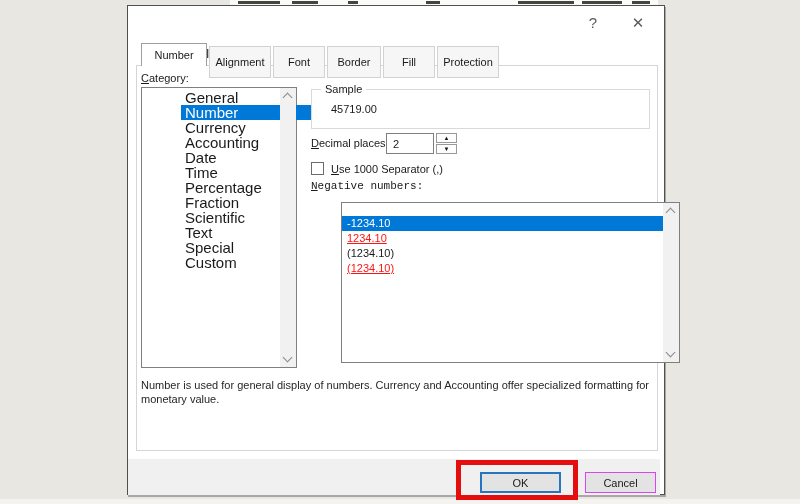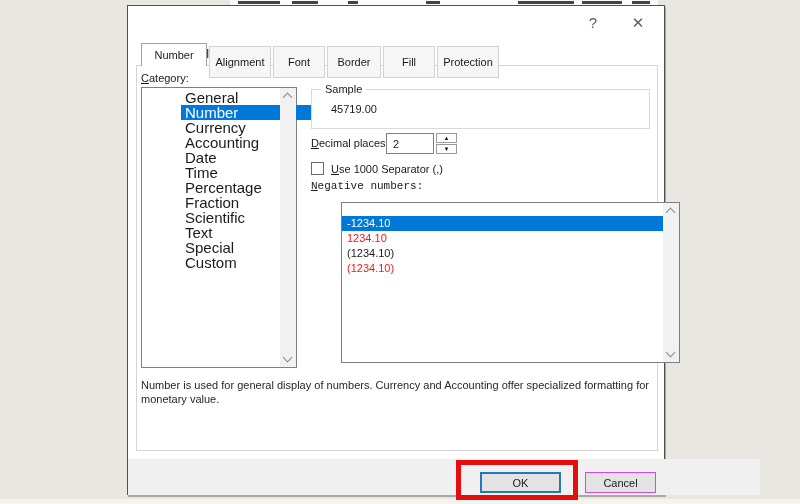--- a/index.html
+++ b/index.html
@@ -65,27 +65,27 @@
 
   
   .chk { position:absolute; left:183px; top:156px; width:13px; height:13px; background:#fff;
          border:1px solid #6b6b6b; z-index:2; }
 
   
   .neg-list { position:absolute; left:183px; top:196px; width:339px; height:161px; background:#fff;
               border:1px solid #7f7f7f; z-index:2; padding-top:13px;margin-left:30px; }
   .neg-item { height:15px; line-height:15px; font-size:11px; padding-left:5px; color:#1a1a1a; width:322px; }
   .neg-item.selected { background:#0078d7; color:#ffffff; }
-  .neg-item.red { color:#ff1414; }
+  .neg-item.red { color:#ff1414;text-decoration:underline; }
 
   .description { position:absolute; left:13px; top:372px; width:508px; font-size:11px; line-height:14px;
                  color:#262626; text-align:justify; z-index:2; }
 
   
-  .footer { position:absolute; left:0; top:453px; width:632px; height:36px; background:#f0f0f0; }
+  .footer { position:absolute; left:0; top:453px; width:532px; height:36px; background:#f0f0f0; }
   .btn { position:absolute; height:21px; background:#e3e3e3; font-size:11px; color:#1a1a1a;
          display:flex; align-items:center; justify-content:center; }
   .btn-ok { left:352px; top:13px; width:81px; border:2px solid #2675bf; }
   .btn-cancel { left:457px; top:13px; width:71px; border:1px solid #d946ef; }
 
   
   .annotation { position:absolute; left:456px; top:460px; width:122px; height:40px;
                 border:5px solid #e50e0e; z-index:10; pointer-events:none; }
 </style>
 </head>

